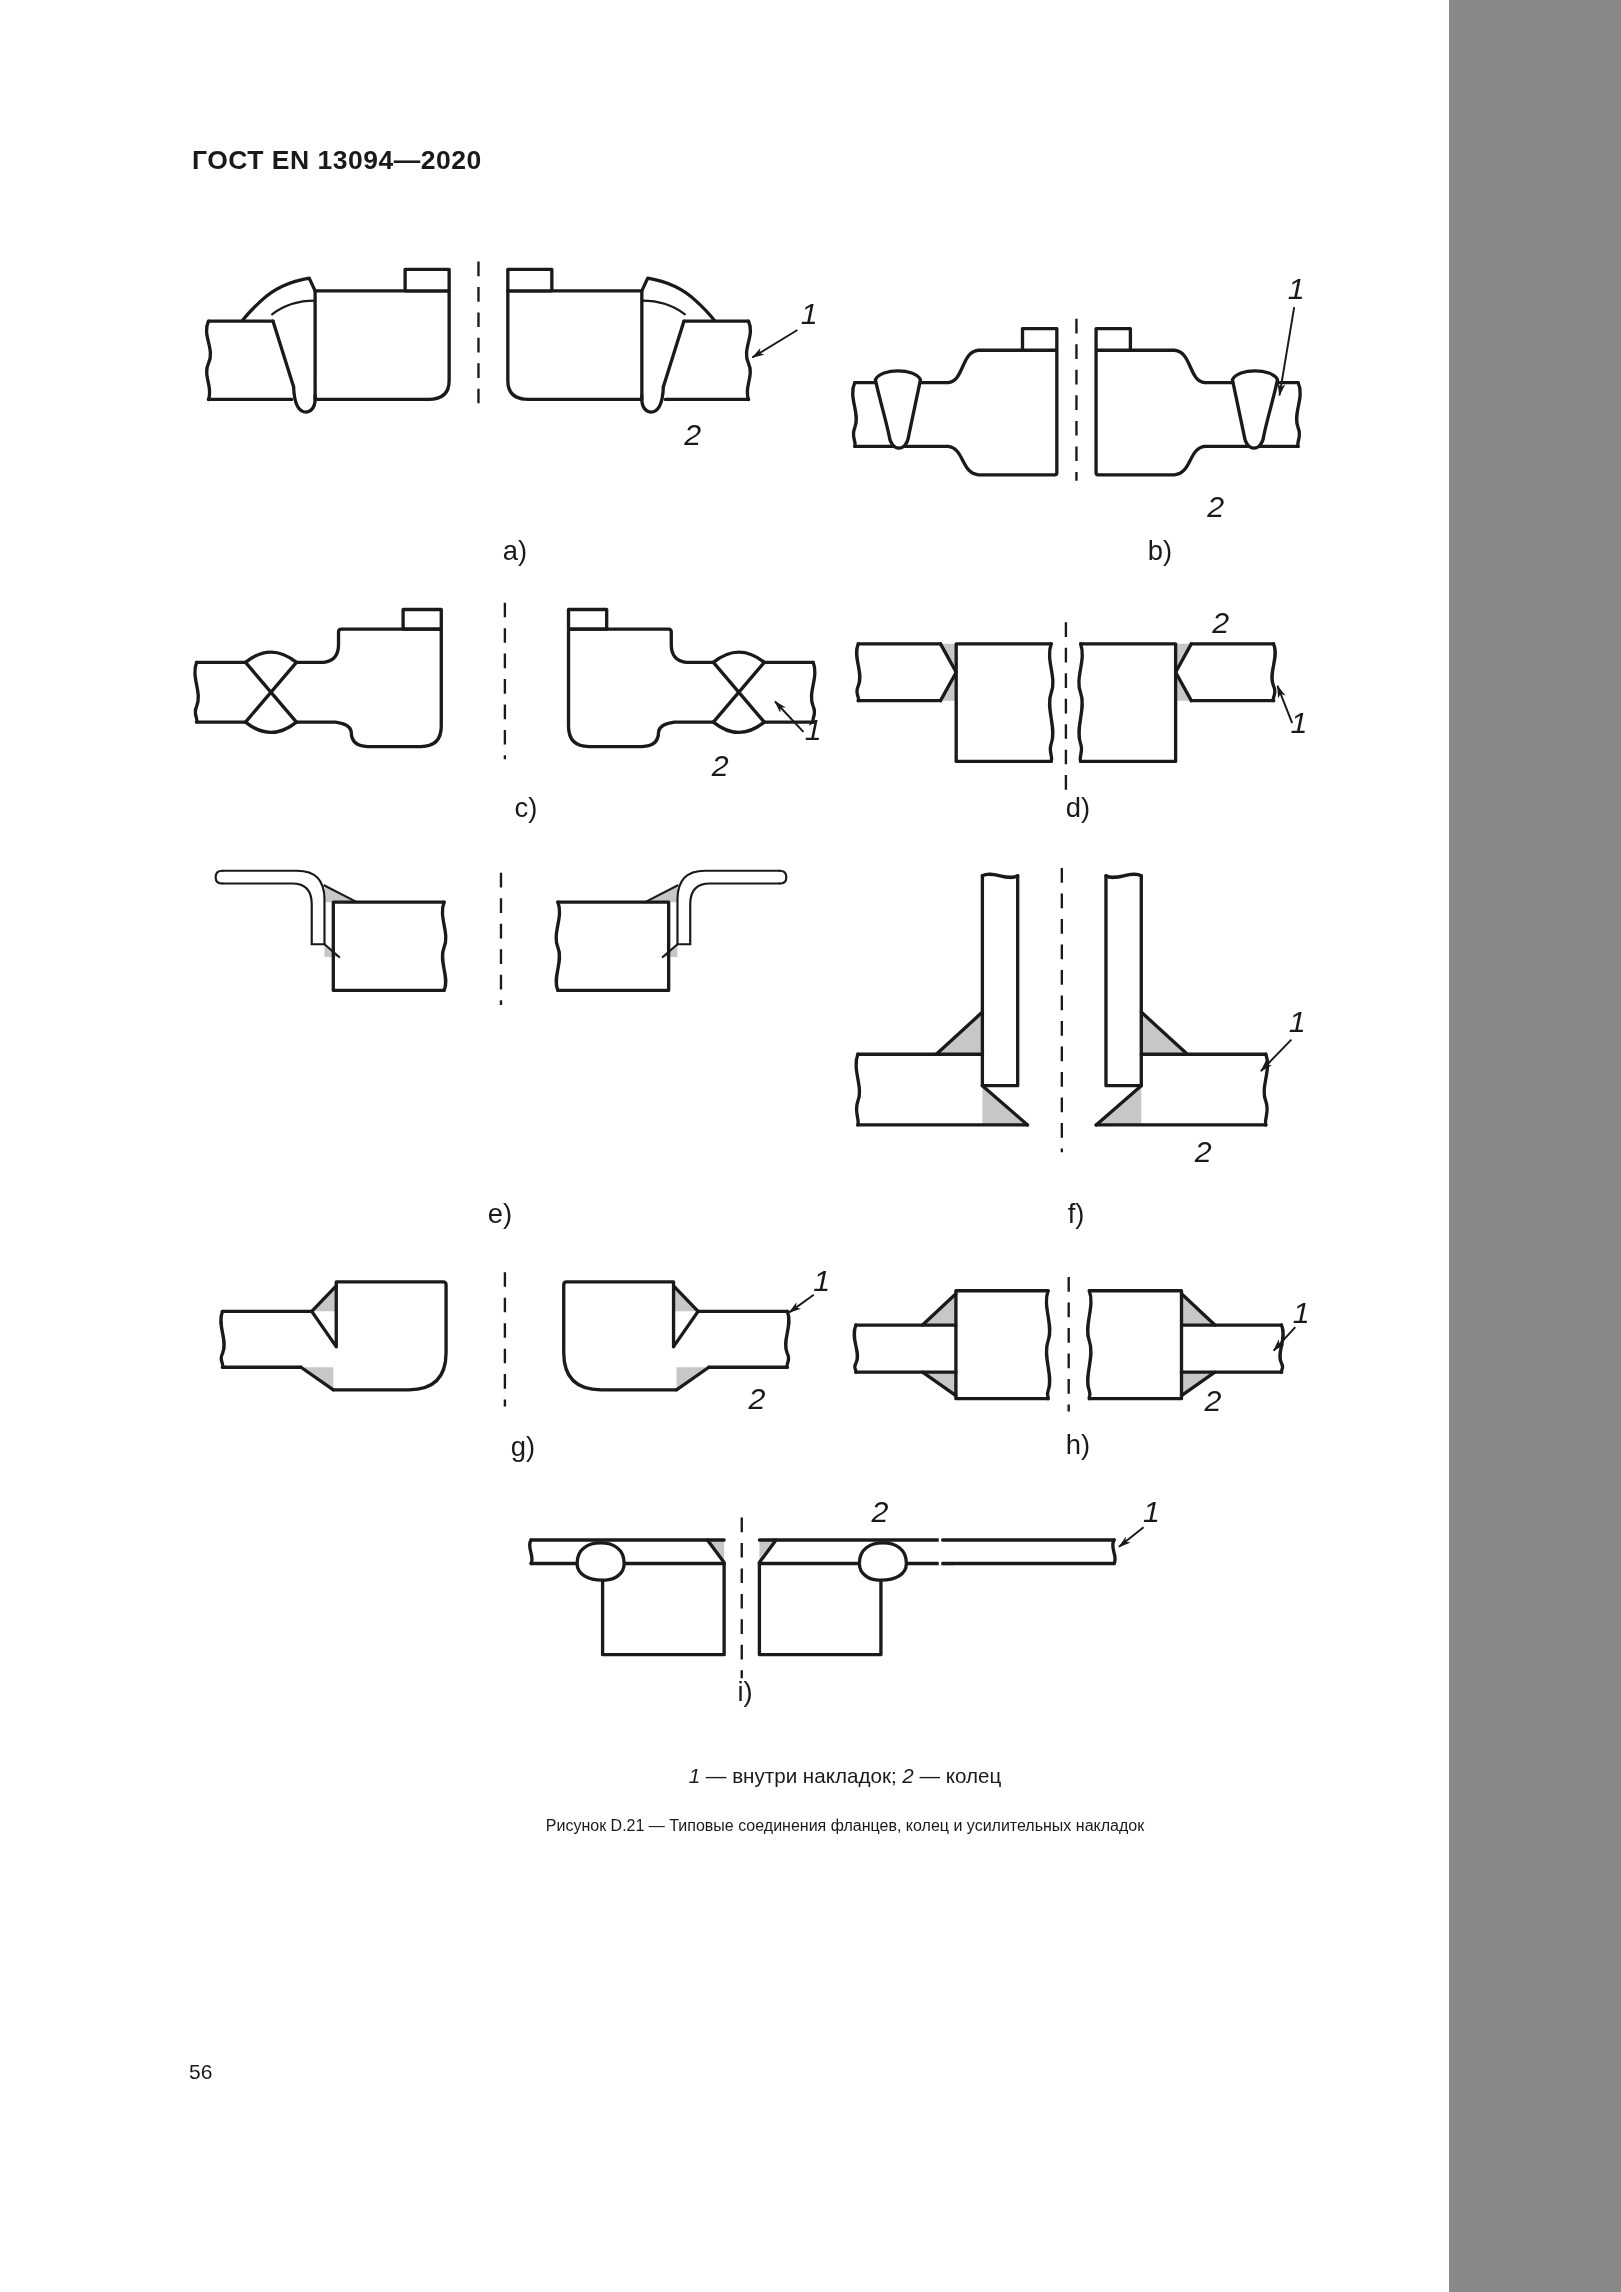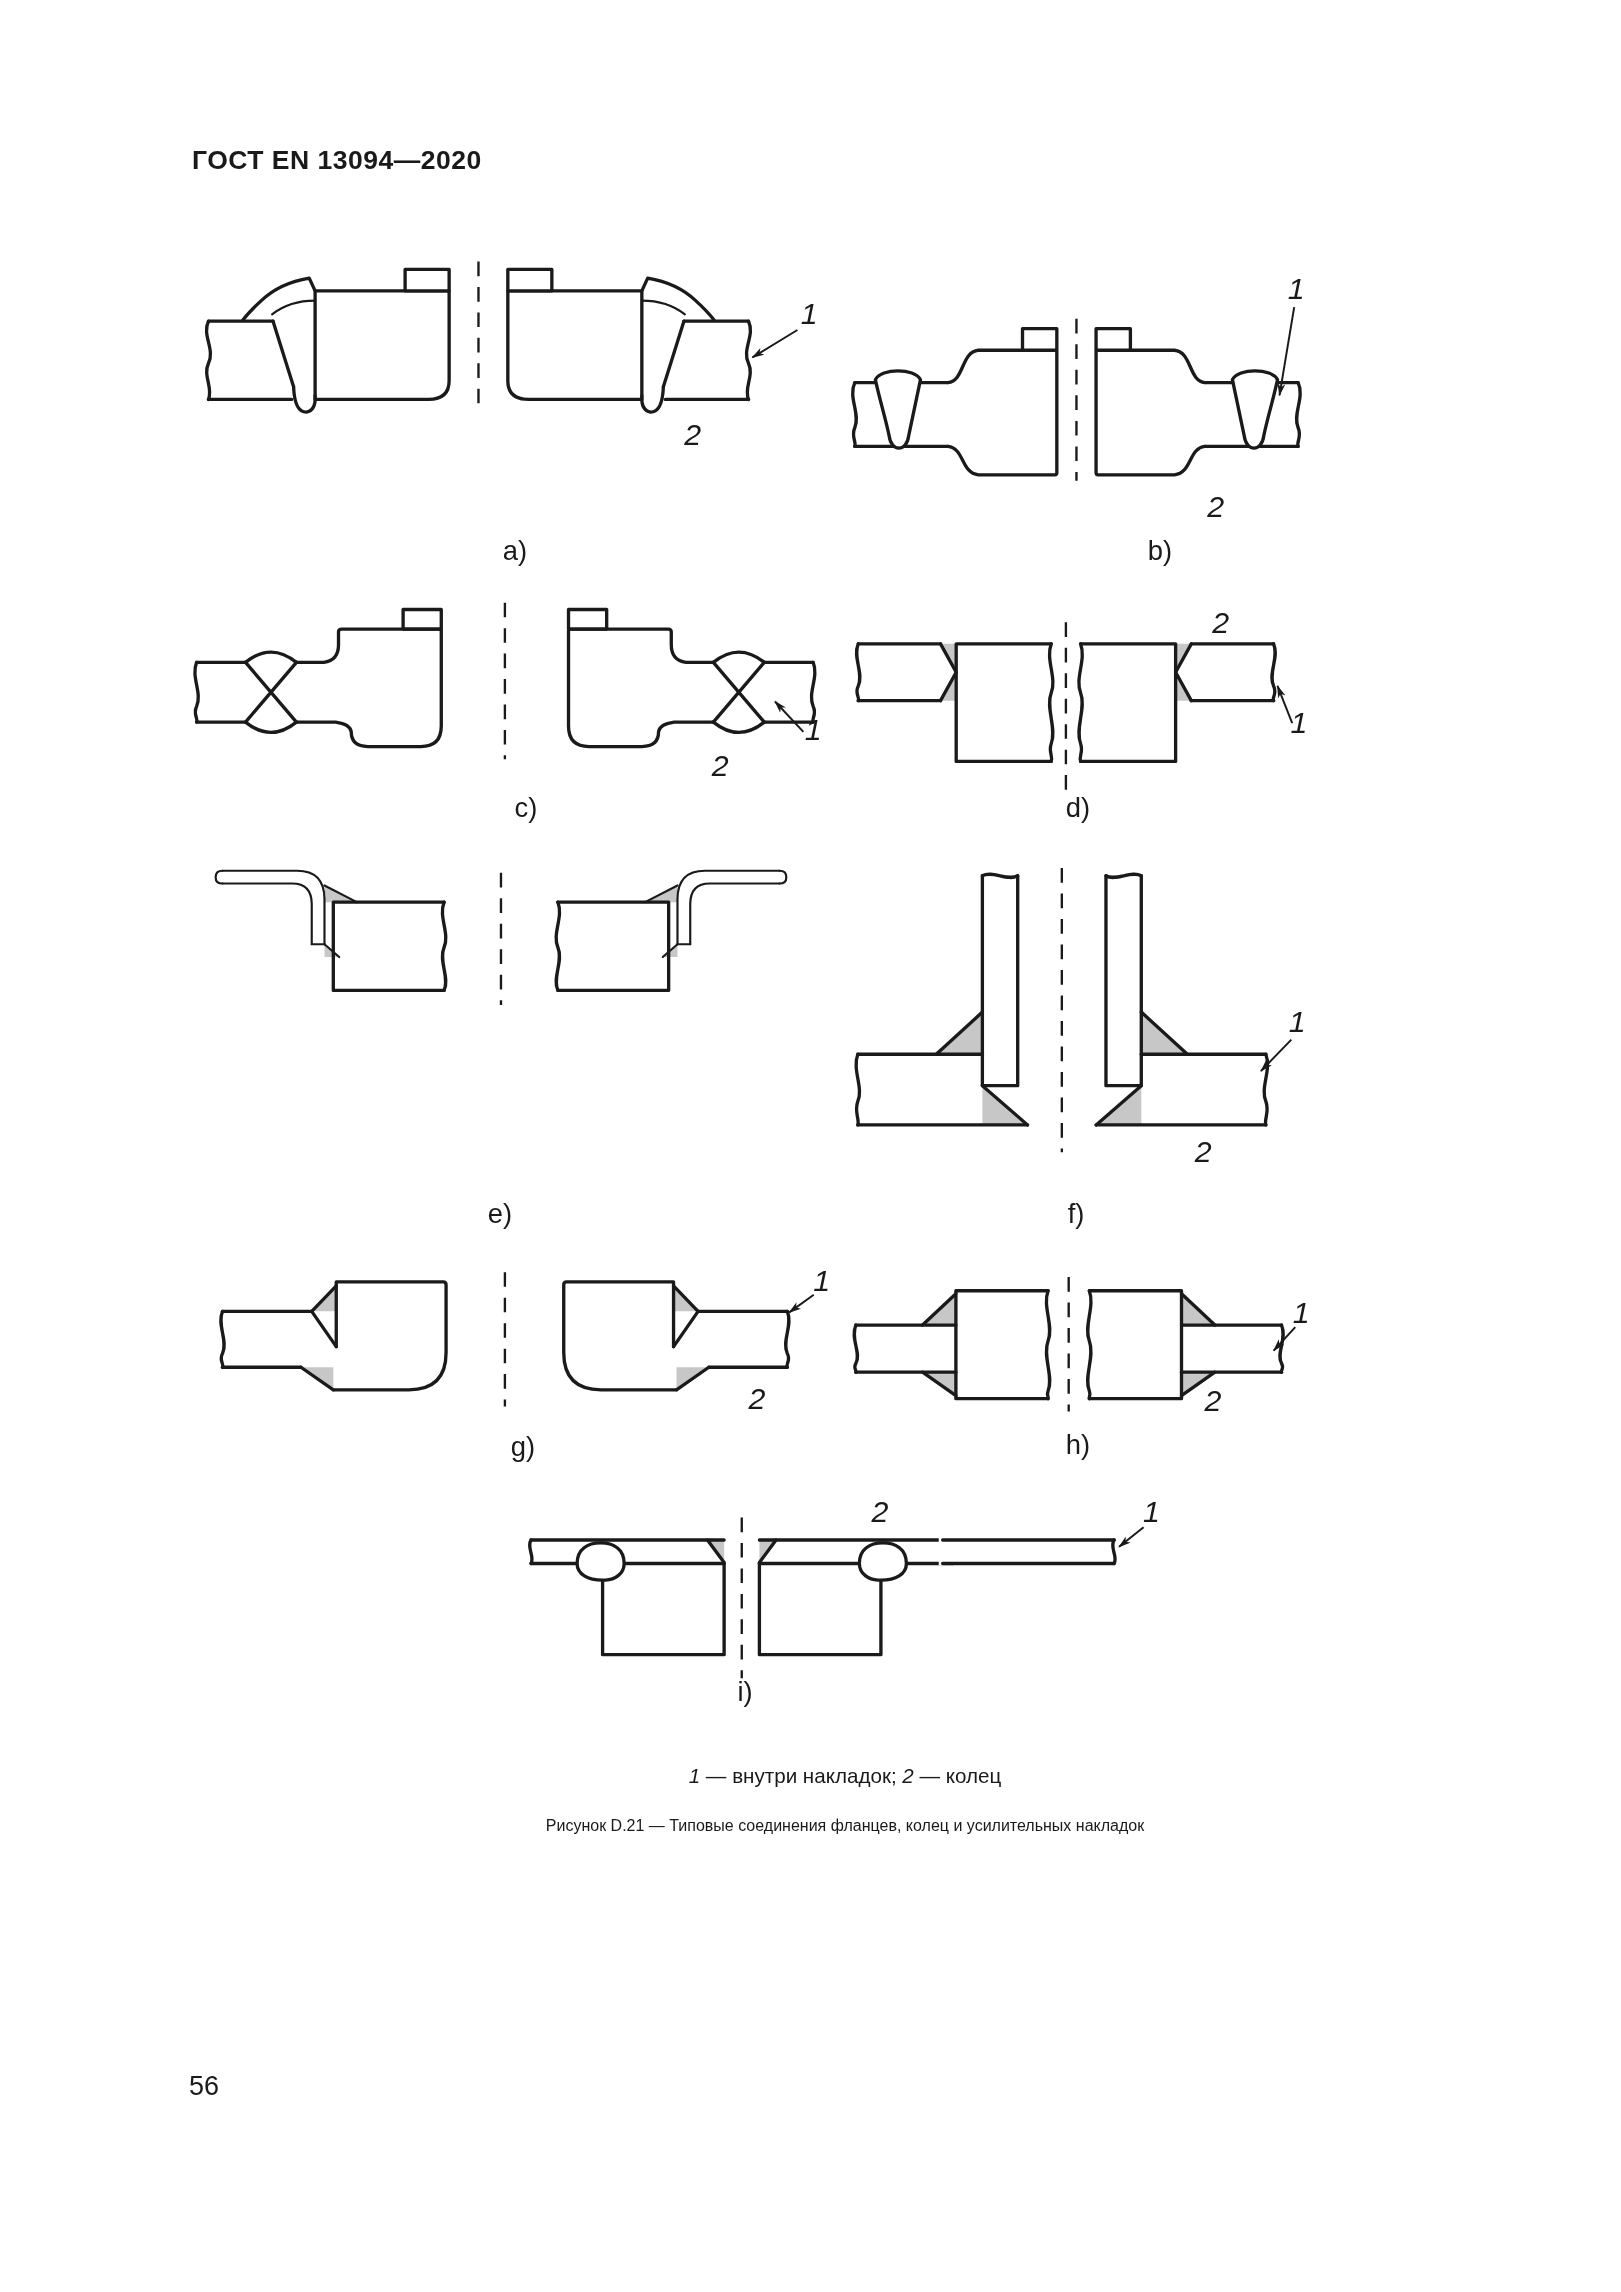--- a/index.html
+++ b/index.html
@@ -1,19 +1,19 @@
 <!DOCTYPE html>
 <html><head>
 <meta charset="utf-8">
 <style>
   html,body{margin:0;padding:0;background:#888;}
-  #page{position:relative;width:1621px;height:2293px;background:#ffffff;
+  #page{position:relative;width:1449px;height:2293px;background:#ffffff;
         font-family:"Liberation Sans",sans-serif;color:#1a1a1a;overflow:hidden;}
   .hdr{position:absolute;left:192px;top:145px;font-size:26.5px;font-weight:bold;letter-spacing:0.5px;}
-  .pagenum{position:absolute;left:189px;top:2060px;font-size:27px;margin-top:11px;}
+  .pagenum{position:absolute;left:189px;top:2060px;font-size:21px;}
   .dlabel{position:absolute;transform:translateX(-50%);font-size:27.4px;}
   .legend{position:absolute;left:845px;top:1764px;transform:translateX(-50%);font-size:20.6px;white-space:nowrap;}
   .legend .it{font-style:italic;}
   .caption{position:absolute;left:845px;top:1817px;transform:translateX(-50%);font-size:16px;white-space:nowrap;text-align:right;}
   svg.diag{position:absolute;overflow:visible;}
   .ln{fill:none;stroke:#1a1a1a;stroke-width:3.4;stroke-linejoin:round;stroke-linecap:round;}
   .lnw{fill:#ffffff;stroke:#1a1a1a;stroke-width:3.4;stroke-linejoin:round;}
   .thin{fill:none;stroke:#1a1a1a;stroke-width:2.2;stroke-linejoin:round;stroke-linecap:round;}
   .gray{fill:#c7c7c7;stroke:none;}
   .dash{fill:none;stroke:#1a1a1a;stroke-width:2.4;stroke-dasharray:15 11;}

